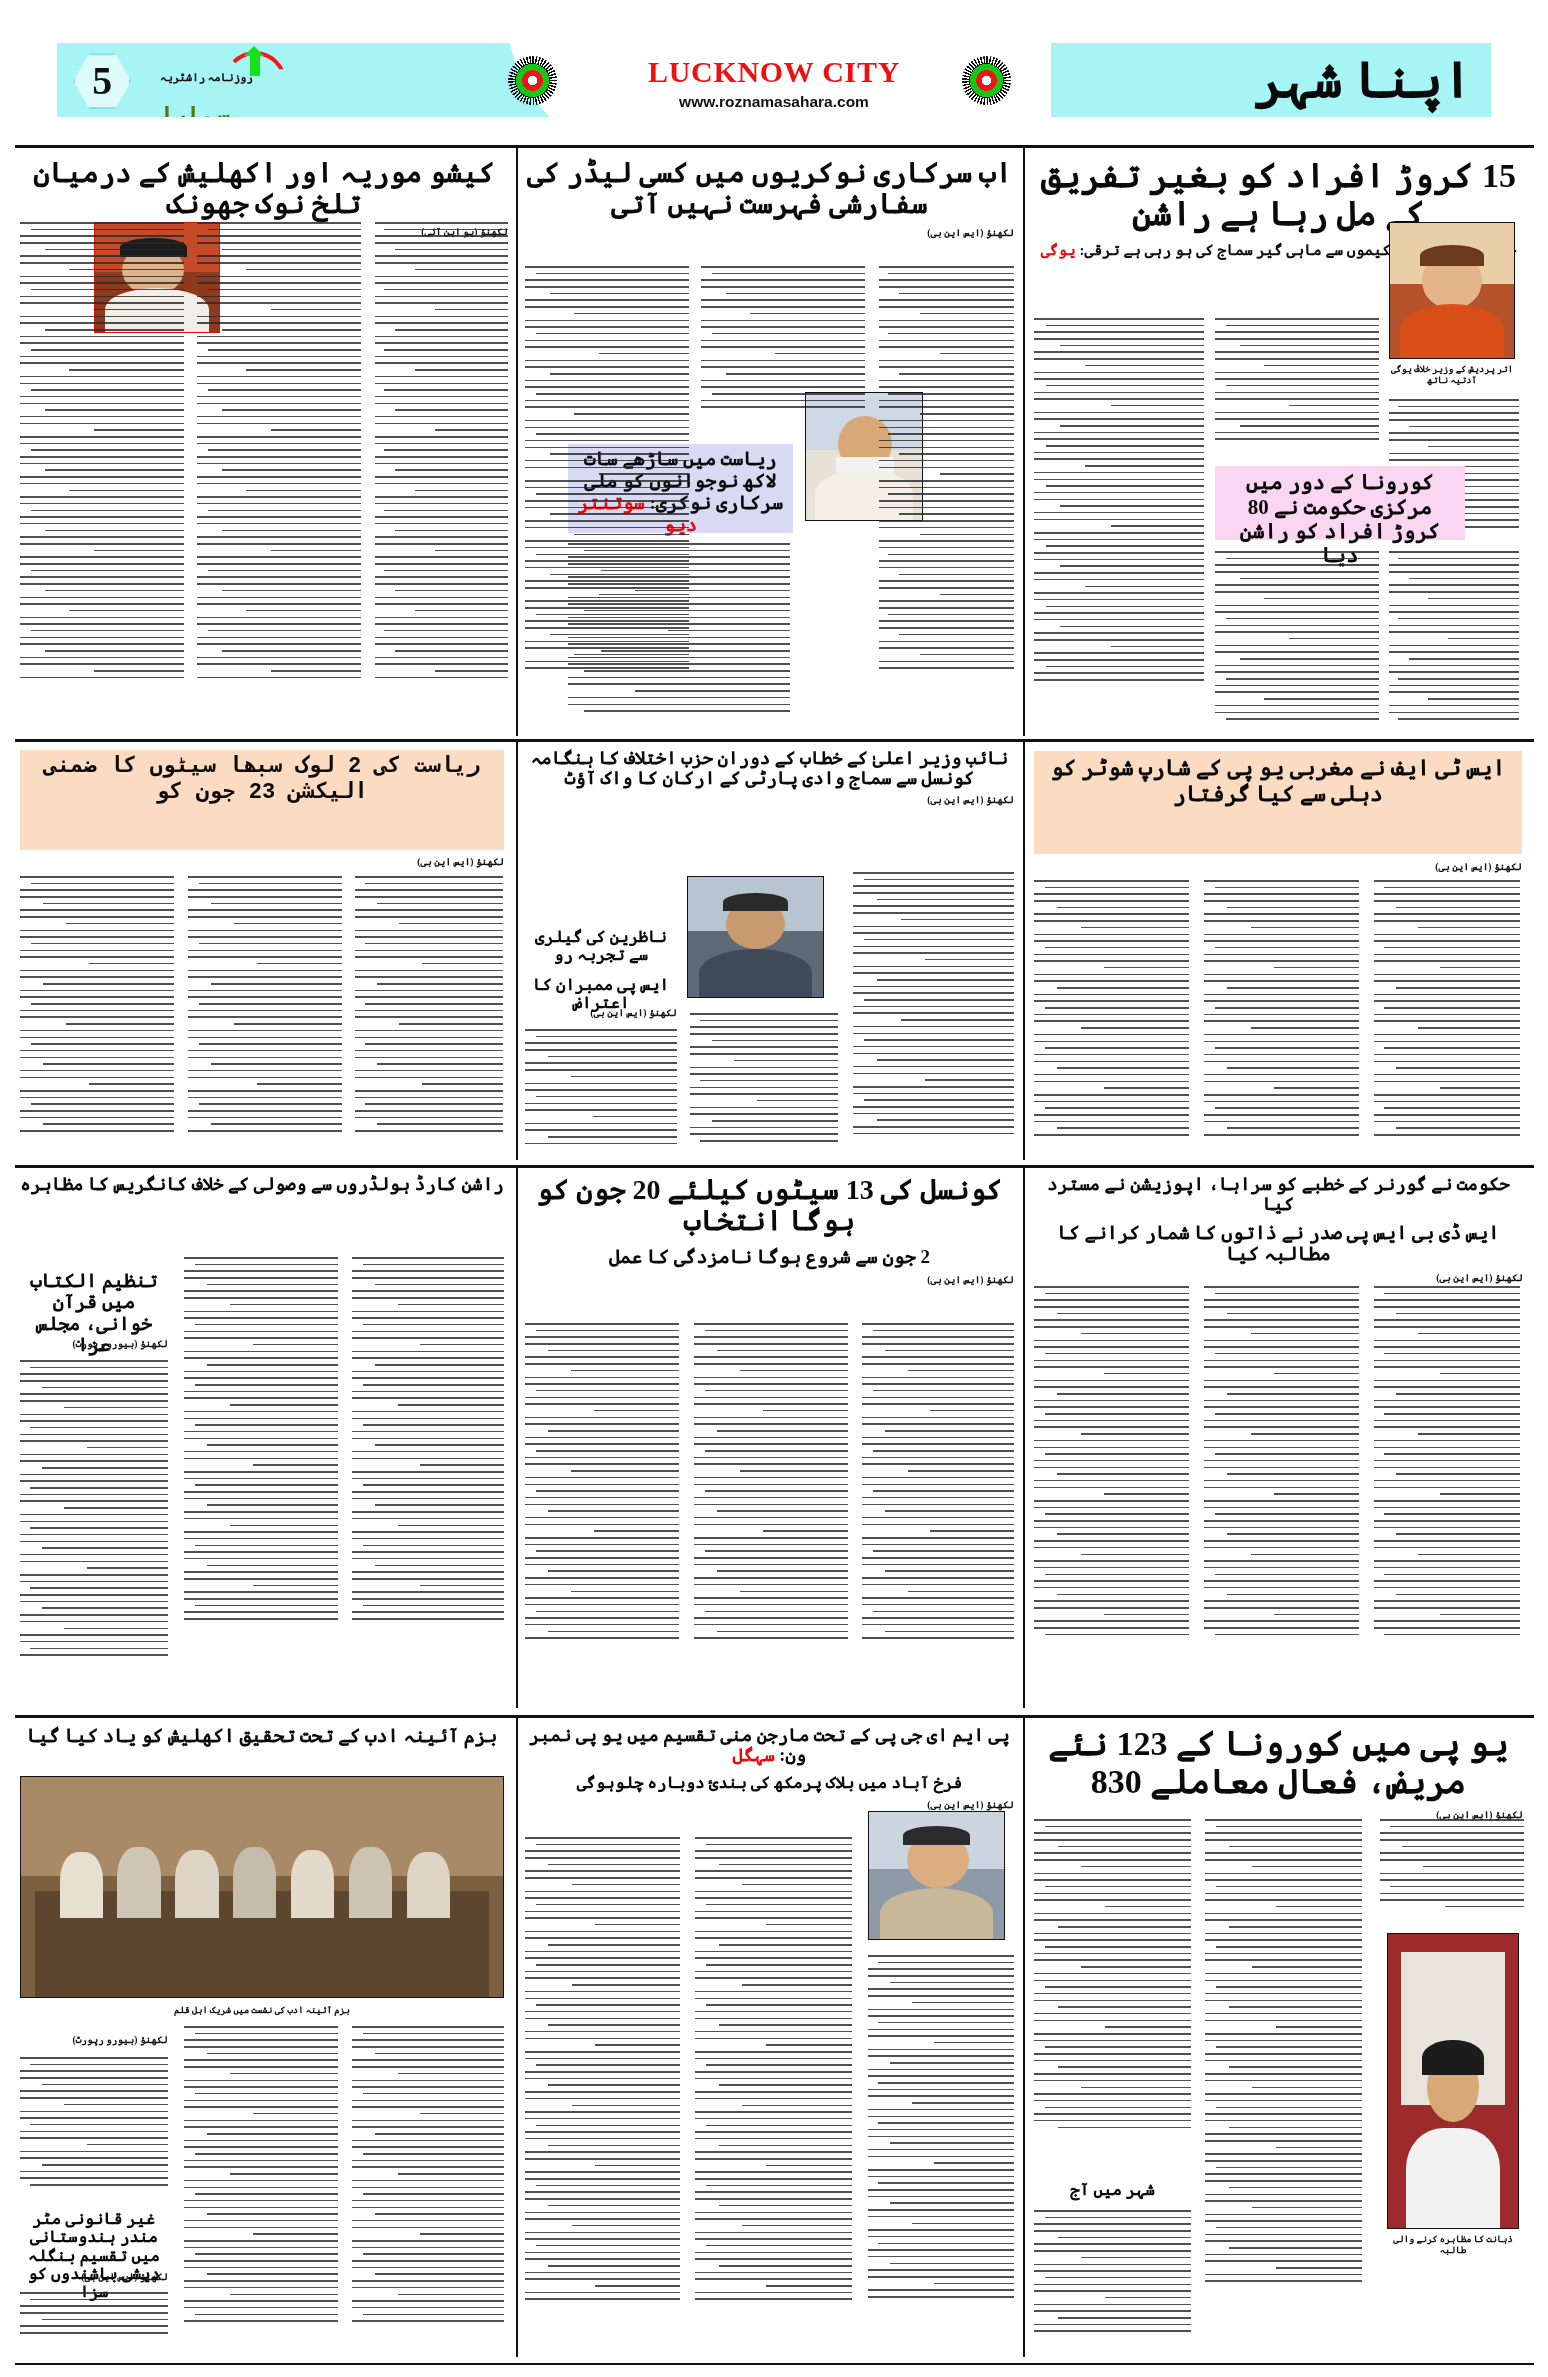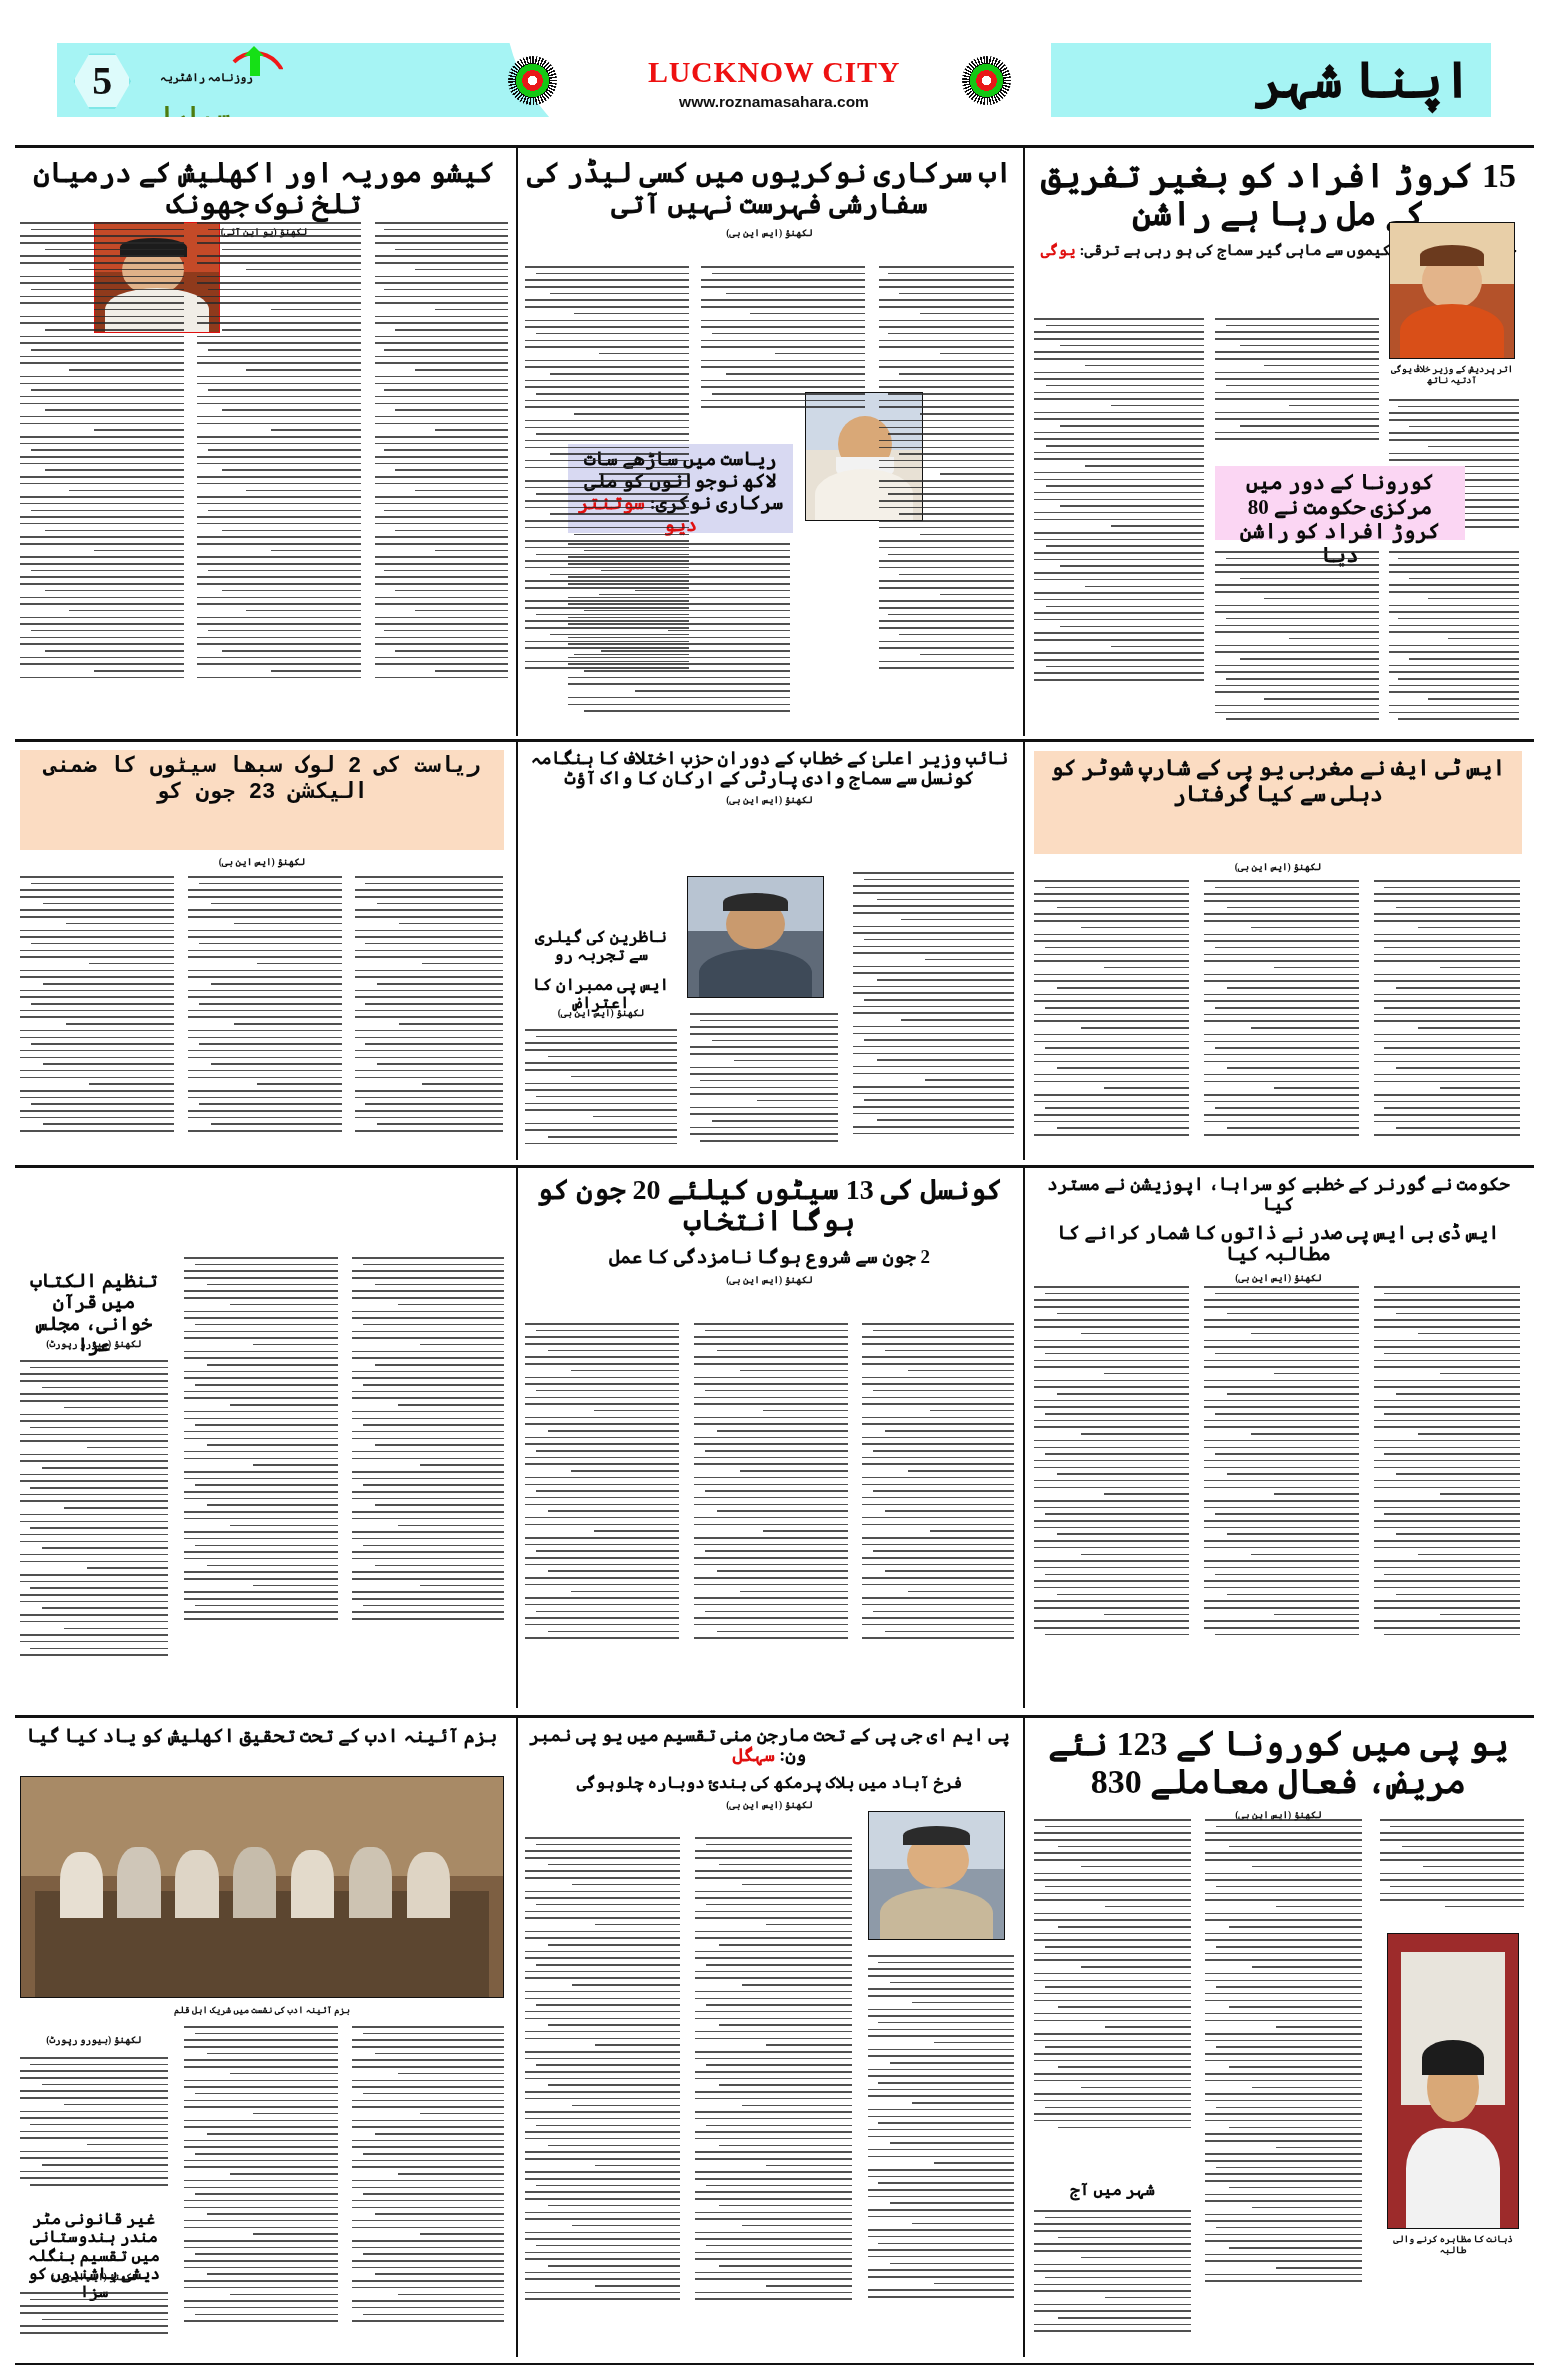--- a/index.html
+++ b/index.html
@@ -152,21 +152,21 @@
     font-weight: bold;
     font-size: 15px;
     color: #111;
     text-align: center;
     line-height: 1.2;
   }
   .sub .red { color: #e01010; }
 
   .byline {
     font-size: 9.6px; font-weight: bold; color: #111;
-    text-align: center; line-height: 1.3;
+    line-height: 1.3;
   }
 
   .callout {
     font-weight: bold;
     text-align: center;
     color: #0a0a0a;
     line-height: 1.15;
     padding: 4.4px 6px;
   }
   .callout.pink     { background: #fbd6f3; font-size: 21px; }
@@ -1541,20 +1541,23 @@
     <i class="s70"></i>
       <i></i>
       <i></i>
       <i class="s93"></i>
       <i></i>
       <i></i>
       <i class="s85"></i>
       <i></i>
   </div>
 
+  <div class="block" style="left:21px; top:1174px; width:484px;">
+    <div class="hl md">راشن کارڈ ہولڈروں سے وصولی کے خلاف کانگریس کا مظاہرہ</div>
+  </div>
 
   <div class="hl sm" style="position:absolute; left:21px; top:1270px; width:148px;">تنظیم الکتاب میں قرآن خوانی، مجلس عزا</div>
   <div class="byline" style="position:absolute; left:21px; top:1338px; width:148px;">لکھنؤ (بیورو رپورٹ)</div>
 
   <div class="col-text" style="left:21px; top:1360px; width:148px; height:336px;">
     <i></i>
       <i class="s93"></i>
       <i></i>
       <i></i>
       <i class="s85"></i>

